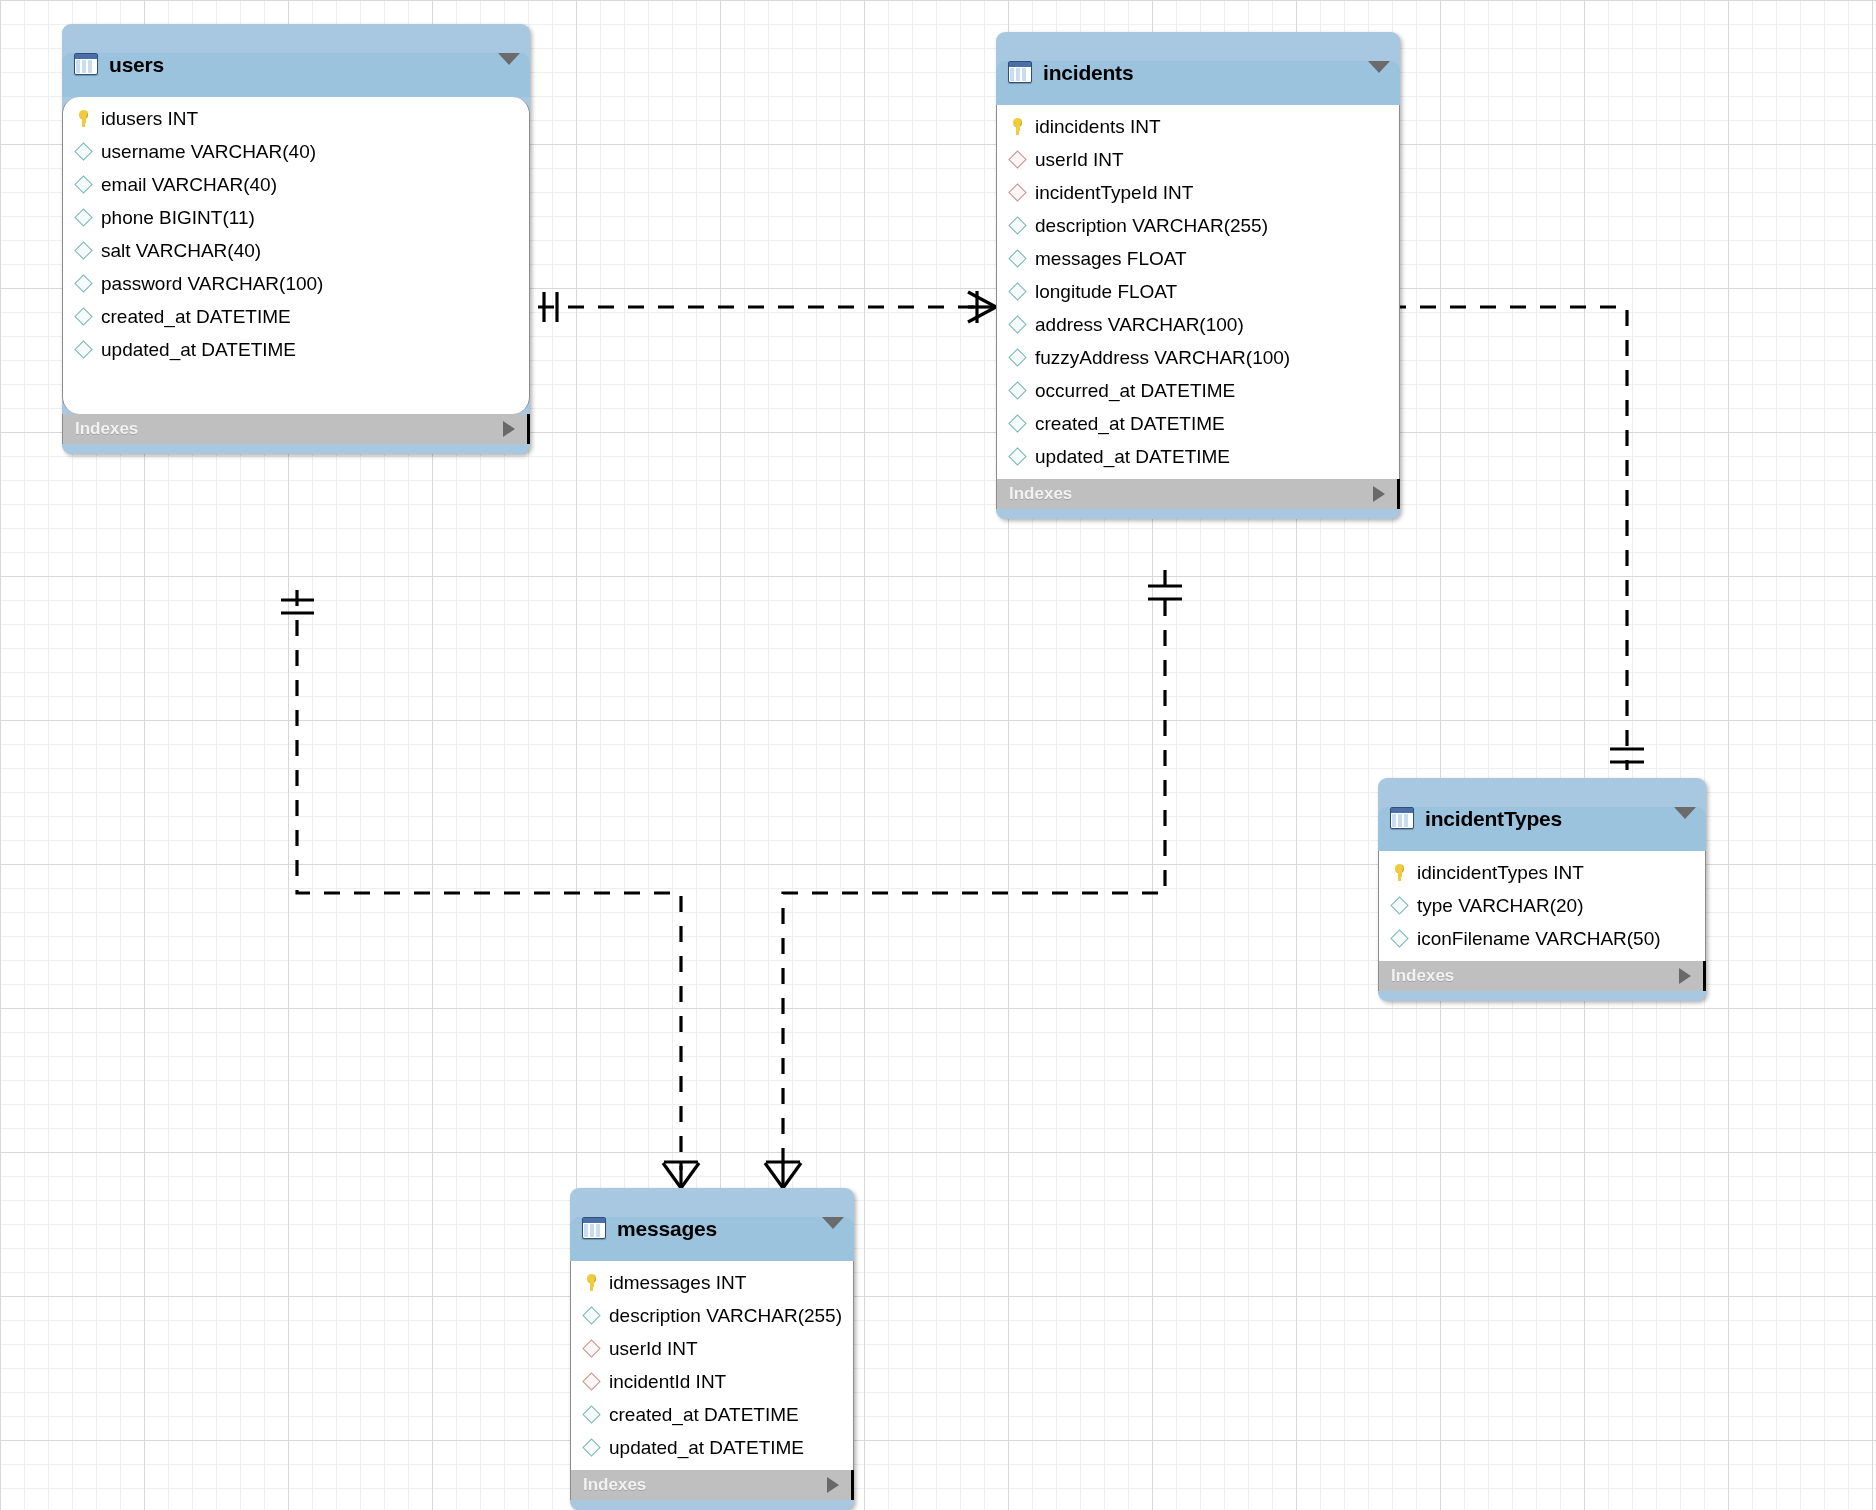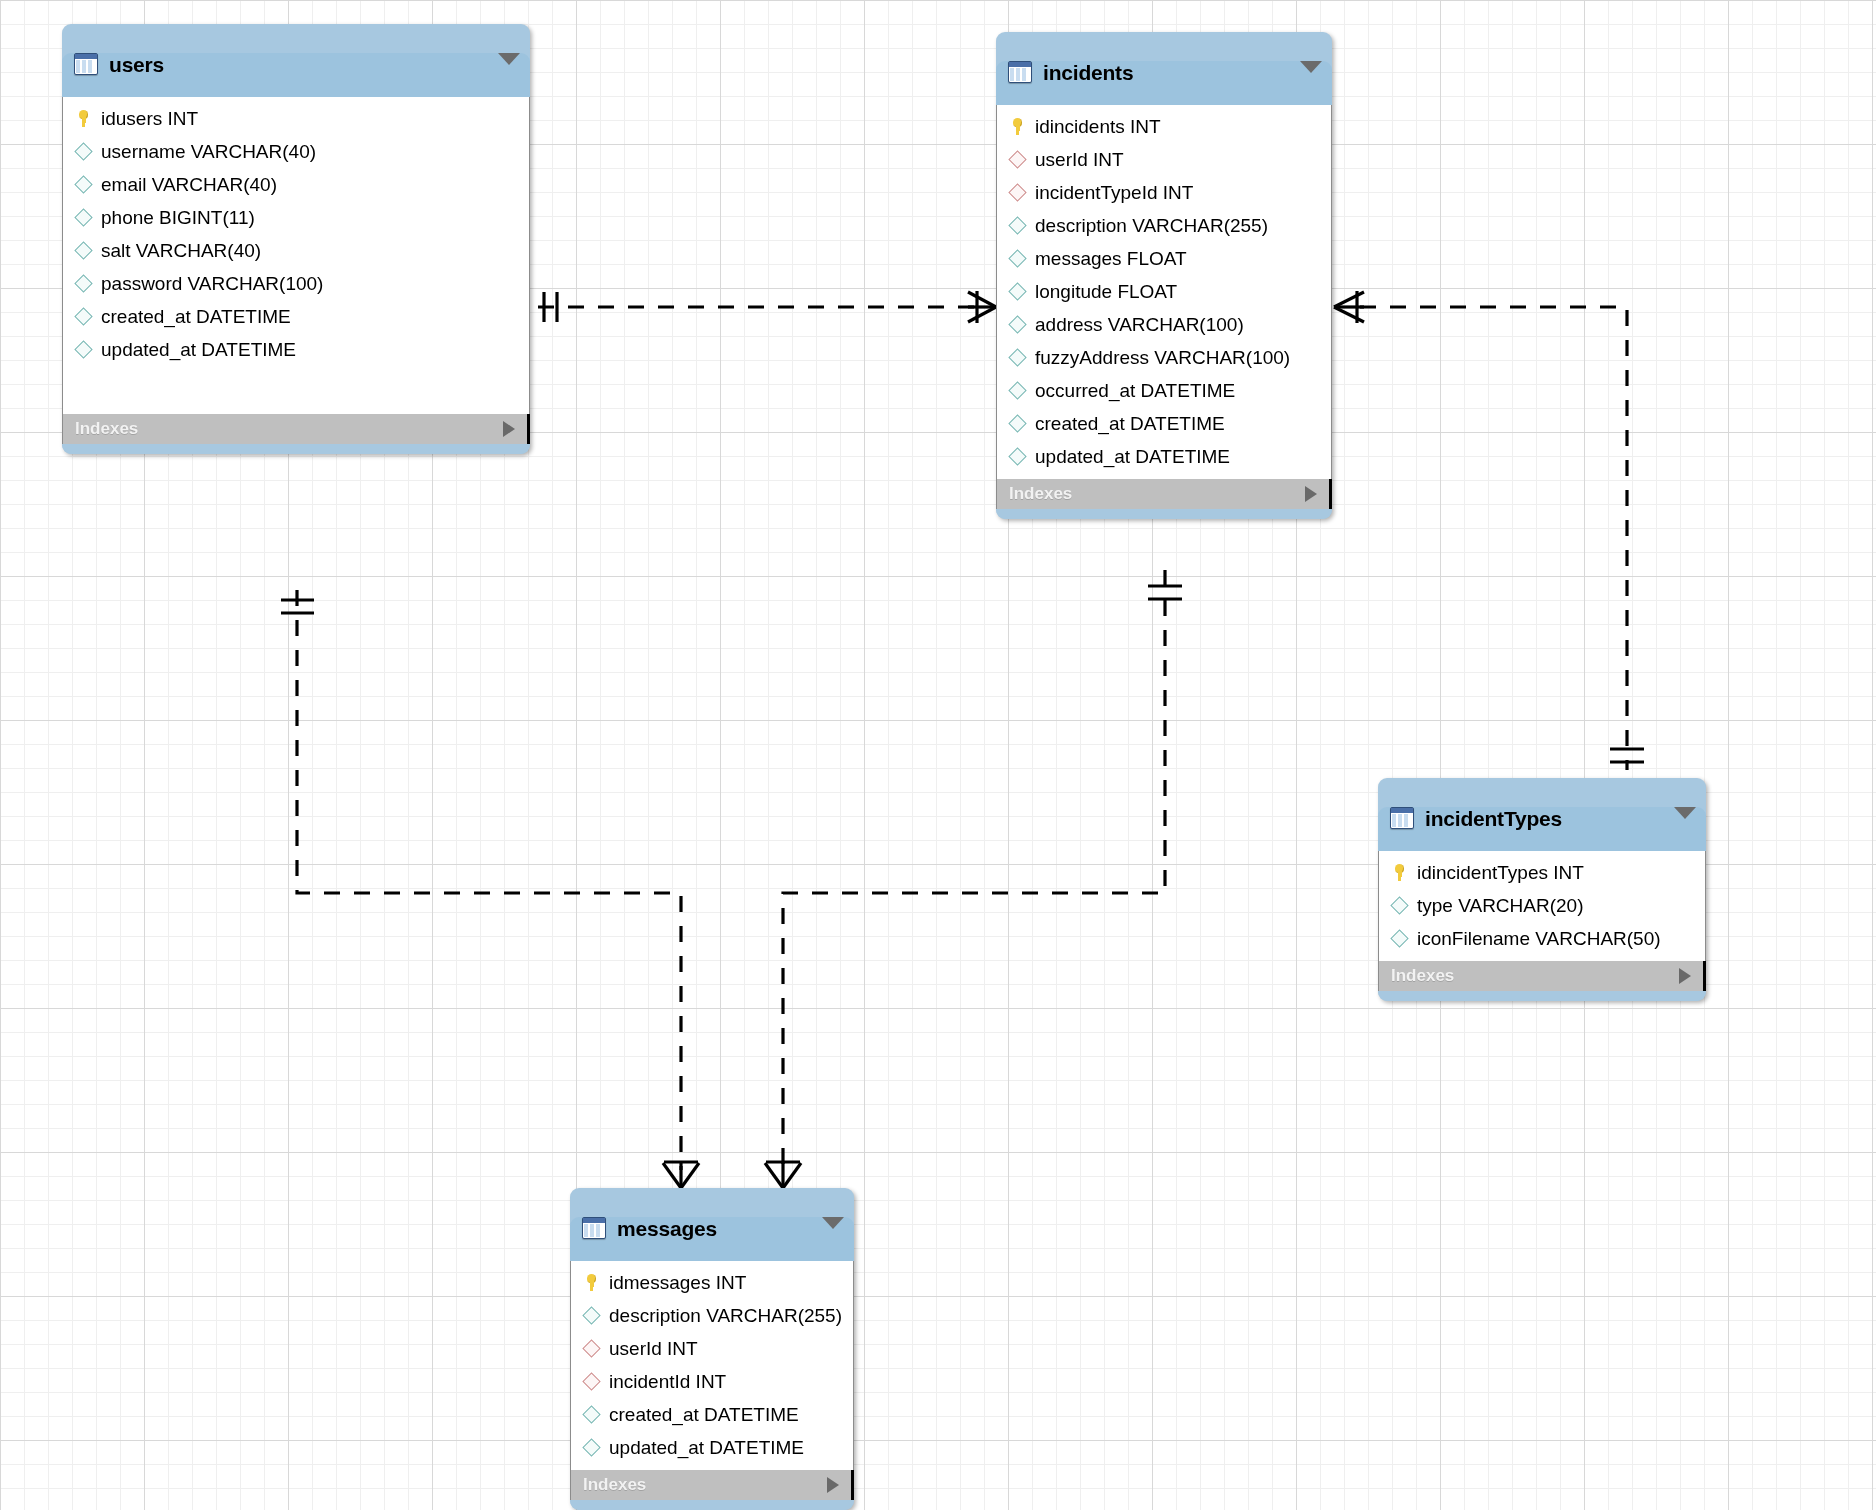--- a/index.html
+++ b/index.html
@@ -239,21 +239,21 @@
     </g>
   </svg>
 
   <div id="tables-layer">
       <div class="table-box" style="left: 62px; top: 24px; width: 468px;">
         <div class="tbl-header">
           <span class="tbl-icon"></span>
           <span class="tbl-title">users</span>
           <span class="tbl-caret"></span>
         </div>
-        <div class="tbl-cols" style="padding-bottom: 48px;">
+        <div class="tbl-cols" style="padding-bottom: 48px; border-radius: 17px;">
           <div class="col-row">
             <span class="col-glyph glyph-pk"></span>
             <span class="col-text">idusers INT</span>
           </div>
           <div class="col-row">
             <span class="col-glyph glyph-col"></span>
             <span class="col-text">username VARCHAR(40)</span>
           </div>
           <div class="col-row">
             <span class="col-glyph glyph-col"></span>
@@ -279,21 +279,21 @@
             <span class="col-glyph glyph-col"></span>
             <span class="col-text">updated_at DATETIME</span>
           </div>
         </div>
         <div class="tbl-indexes">
           <span class="idx-label">Indexes</span>
           <span class="idx-caret"></span>
         </div>
         <div class="tbl-foot"></div>
       </div>
-      <div class="table-box" style="left: 996px; top: 32px; width: 336px;">
+      <div class="table-box" style="left: 996px; top: 32px; width: 404px;">
         <div class="tbl-header">
           <span class="tbl-icon"></span>
           <span class="tbl-title">incidents</span>
           <span class="tbl-caret"></span>
         </div>
         <div class="tbl-cols">
           <div class="col-row">
             <span class="col-glyph glyph-pk"></span>
             <span class="col-text">idincidents INT</span>
           </div>

